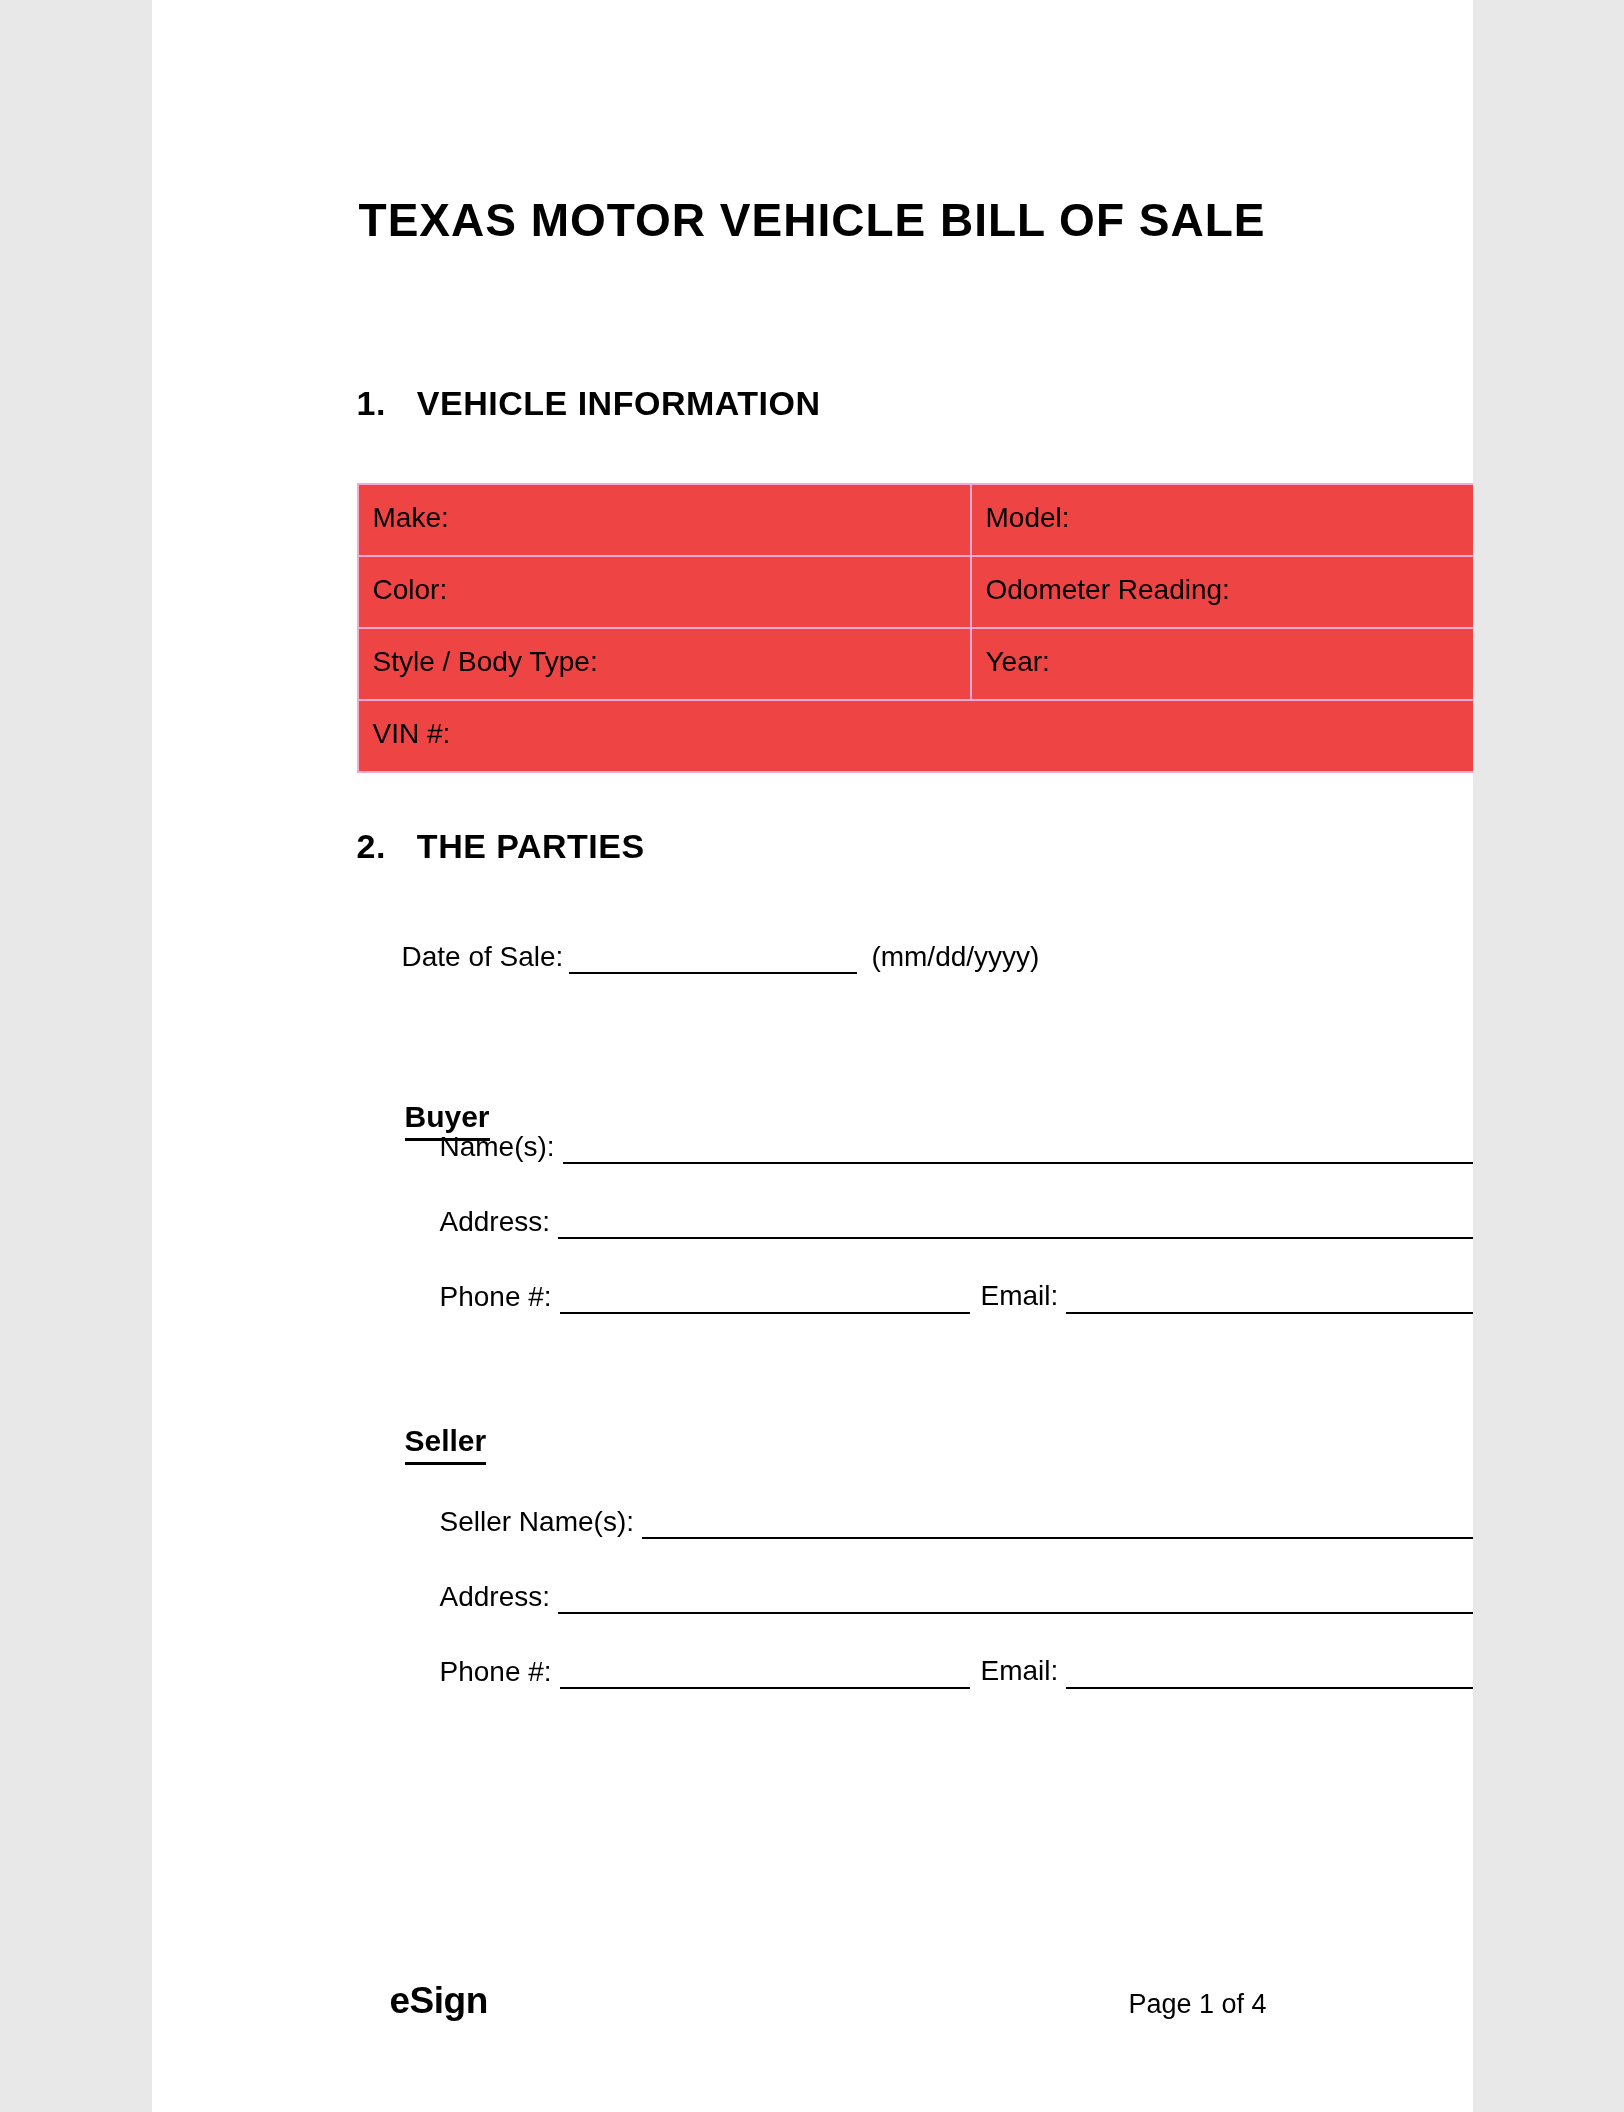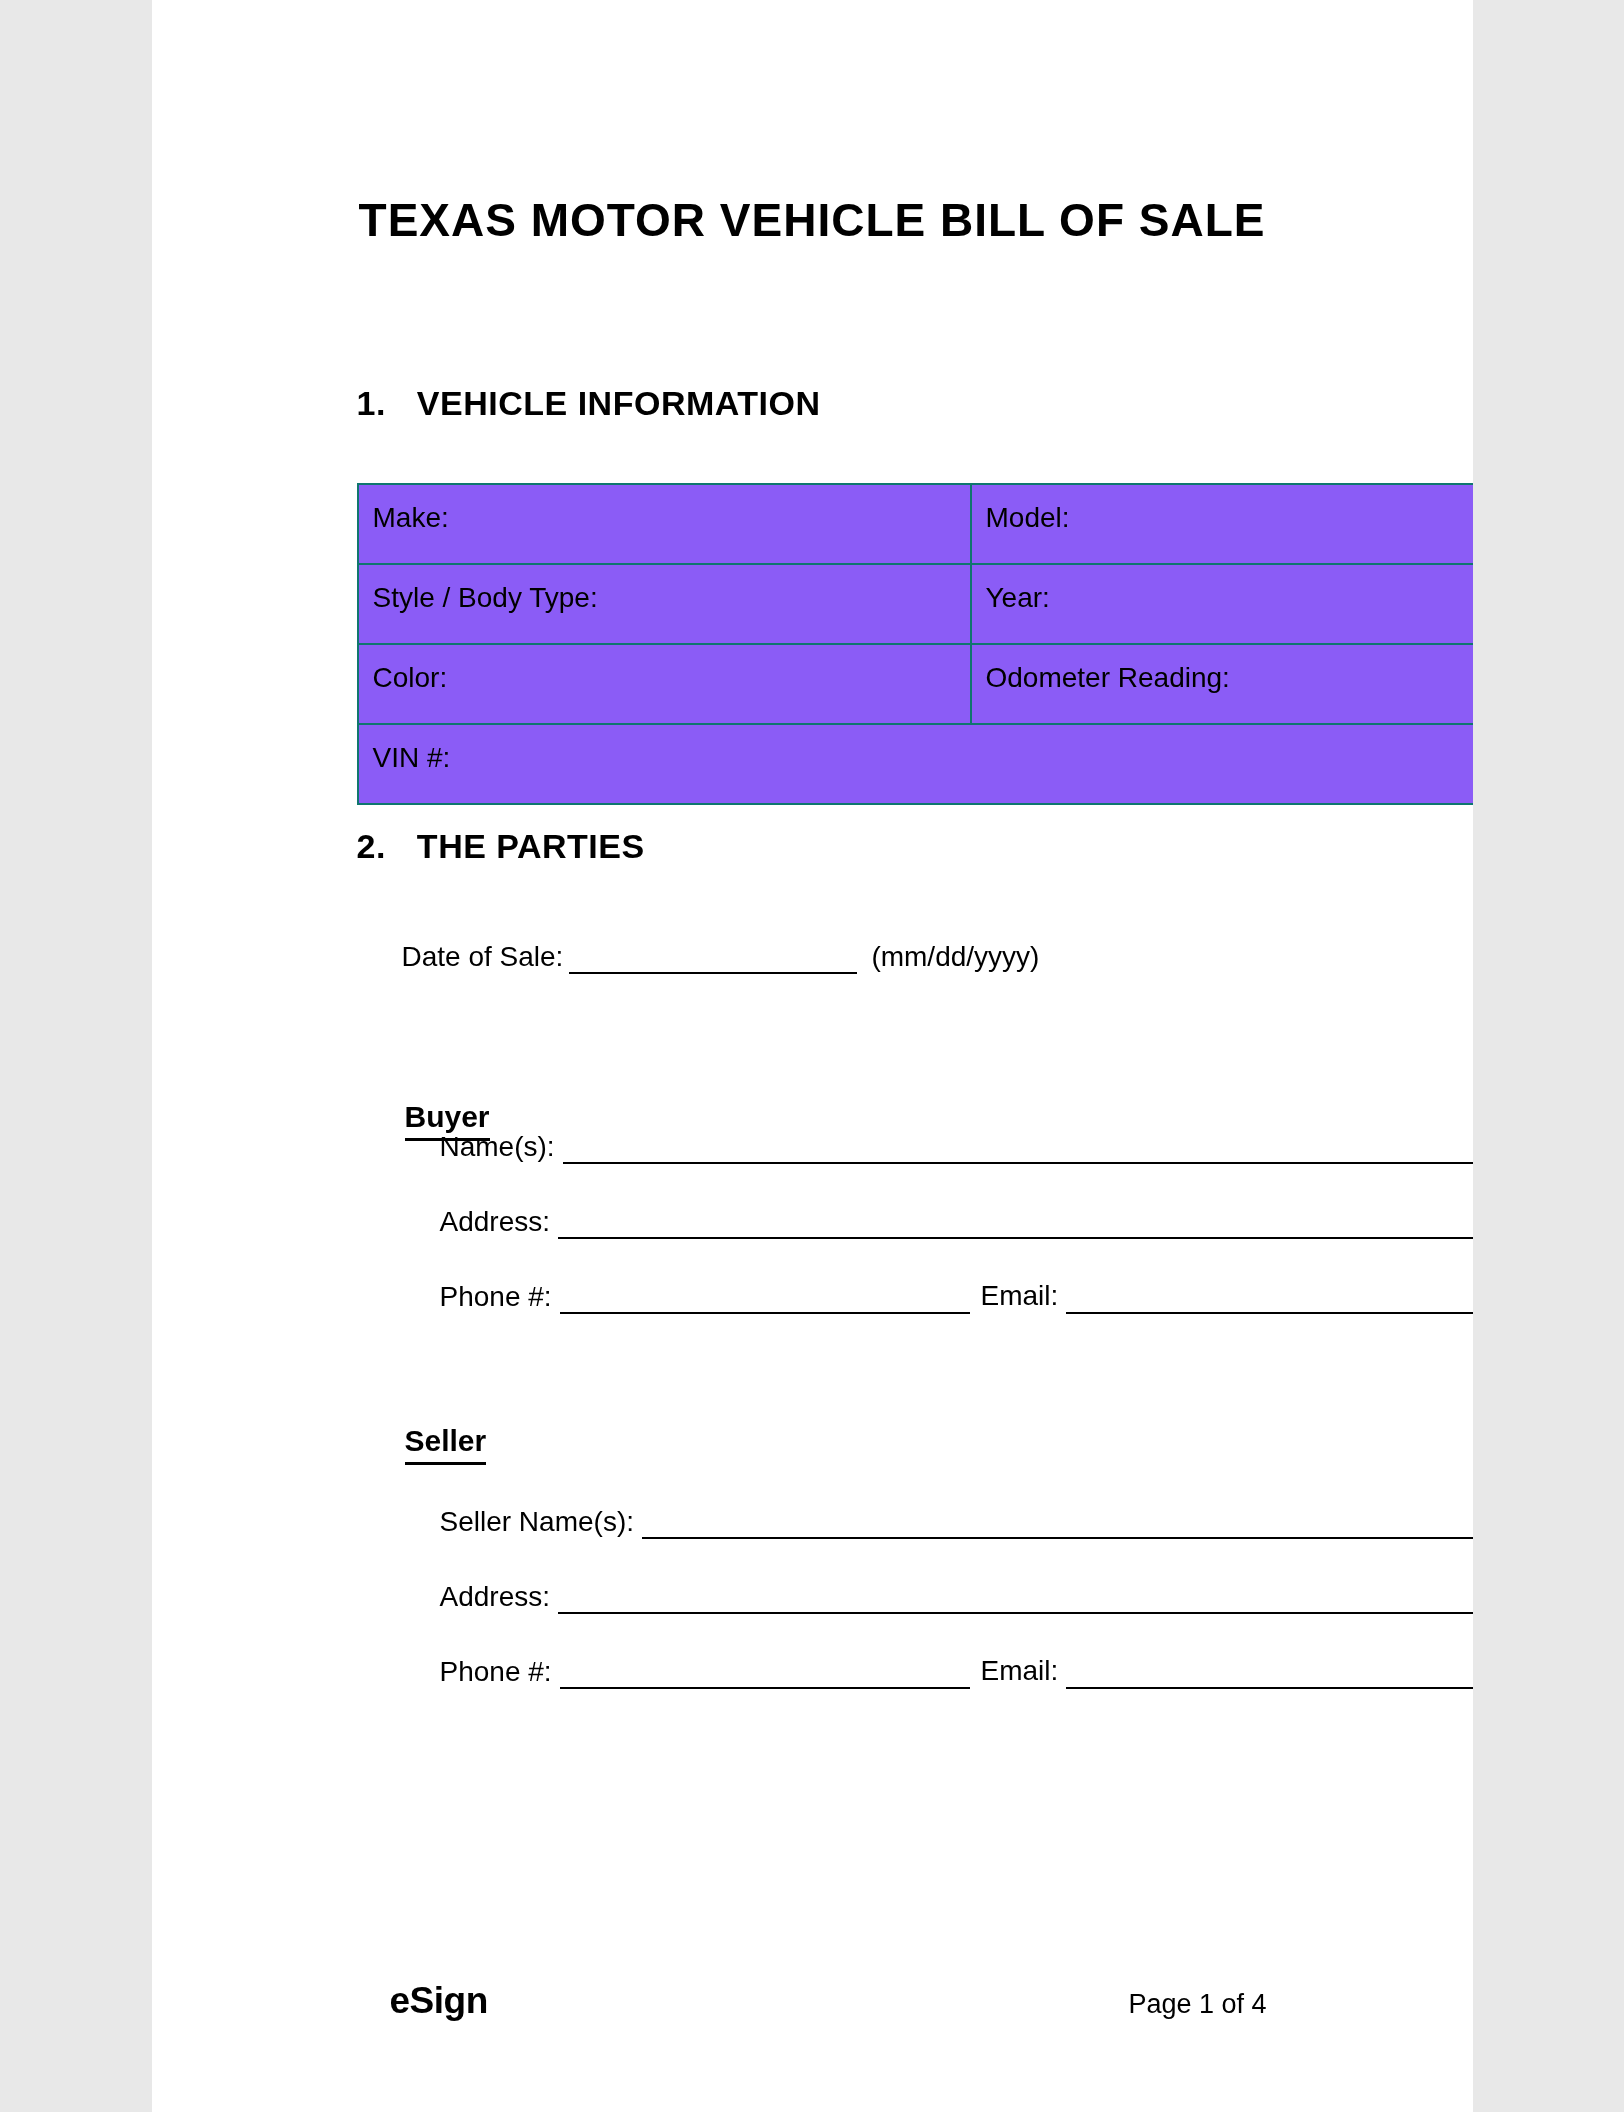--- a/index.html
+++ b/index.html
@@ -34,26 +34,26 @@
   #section-2 { left:205px; top:829px; }
 
   
   .vehicle-table {
     position:absolute; left:205px; top:483px;
     width:1228px;
     border-collapse:collapse;
     table-layout:fixed;
   }
   .vehicle-table td {
-    border:2px solid #0f766e;
+    border:2px solid #f9a8d4;
     height:66px;
     font-size:28px;
-    padding:0 10px 12px 14px;
+    padding:0 10px 4px 14px;
     vertical-align:middle;
-    background:#8b5cf6;
+    background:#ef4444;
   }
 
   
   .fill-row {
     position:absolute;
     display:flex; align-items:flex-end;
     font-size:28px; line-height:34px;
     white-space:nowrap;
   }
   .fill-label { white-space:nowrap; }
@@ -133,35 +133,35 @@
           <span>Make:</span>
           <span></span>
         </td>
         <td>
           <span>Model:</span>
           <span></span>
         </td>
       </tr>
       <tr>
         <td>
+          <span>Color:</span>
+          <span></span>
+        </td>
+        <td>
+          <span>Odometer Reading:</span>
+          <span></span>
+        </td>
+      </tr>
+      <tr>
+        <td>
           <span>Style / Body Type:</span>
           <span></span>
         </td>
         <td>
           <span>Year:</span>
-          <span></span>
-        </td>
-      </tr>
-      <tr>
-        <td>
-          <span>Color:</span>
-          <span></span>
-        </td>
-        <td>
-          <span>Odometer Reading:</span>
           <span></span>
         </td>
       </tr>
       <tr>
         <td colspan="2">
           <span>VIN #:</span>
           <span></span>
         </td>
       </tr>
     </tbody>

